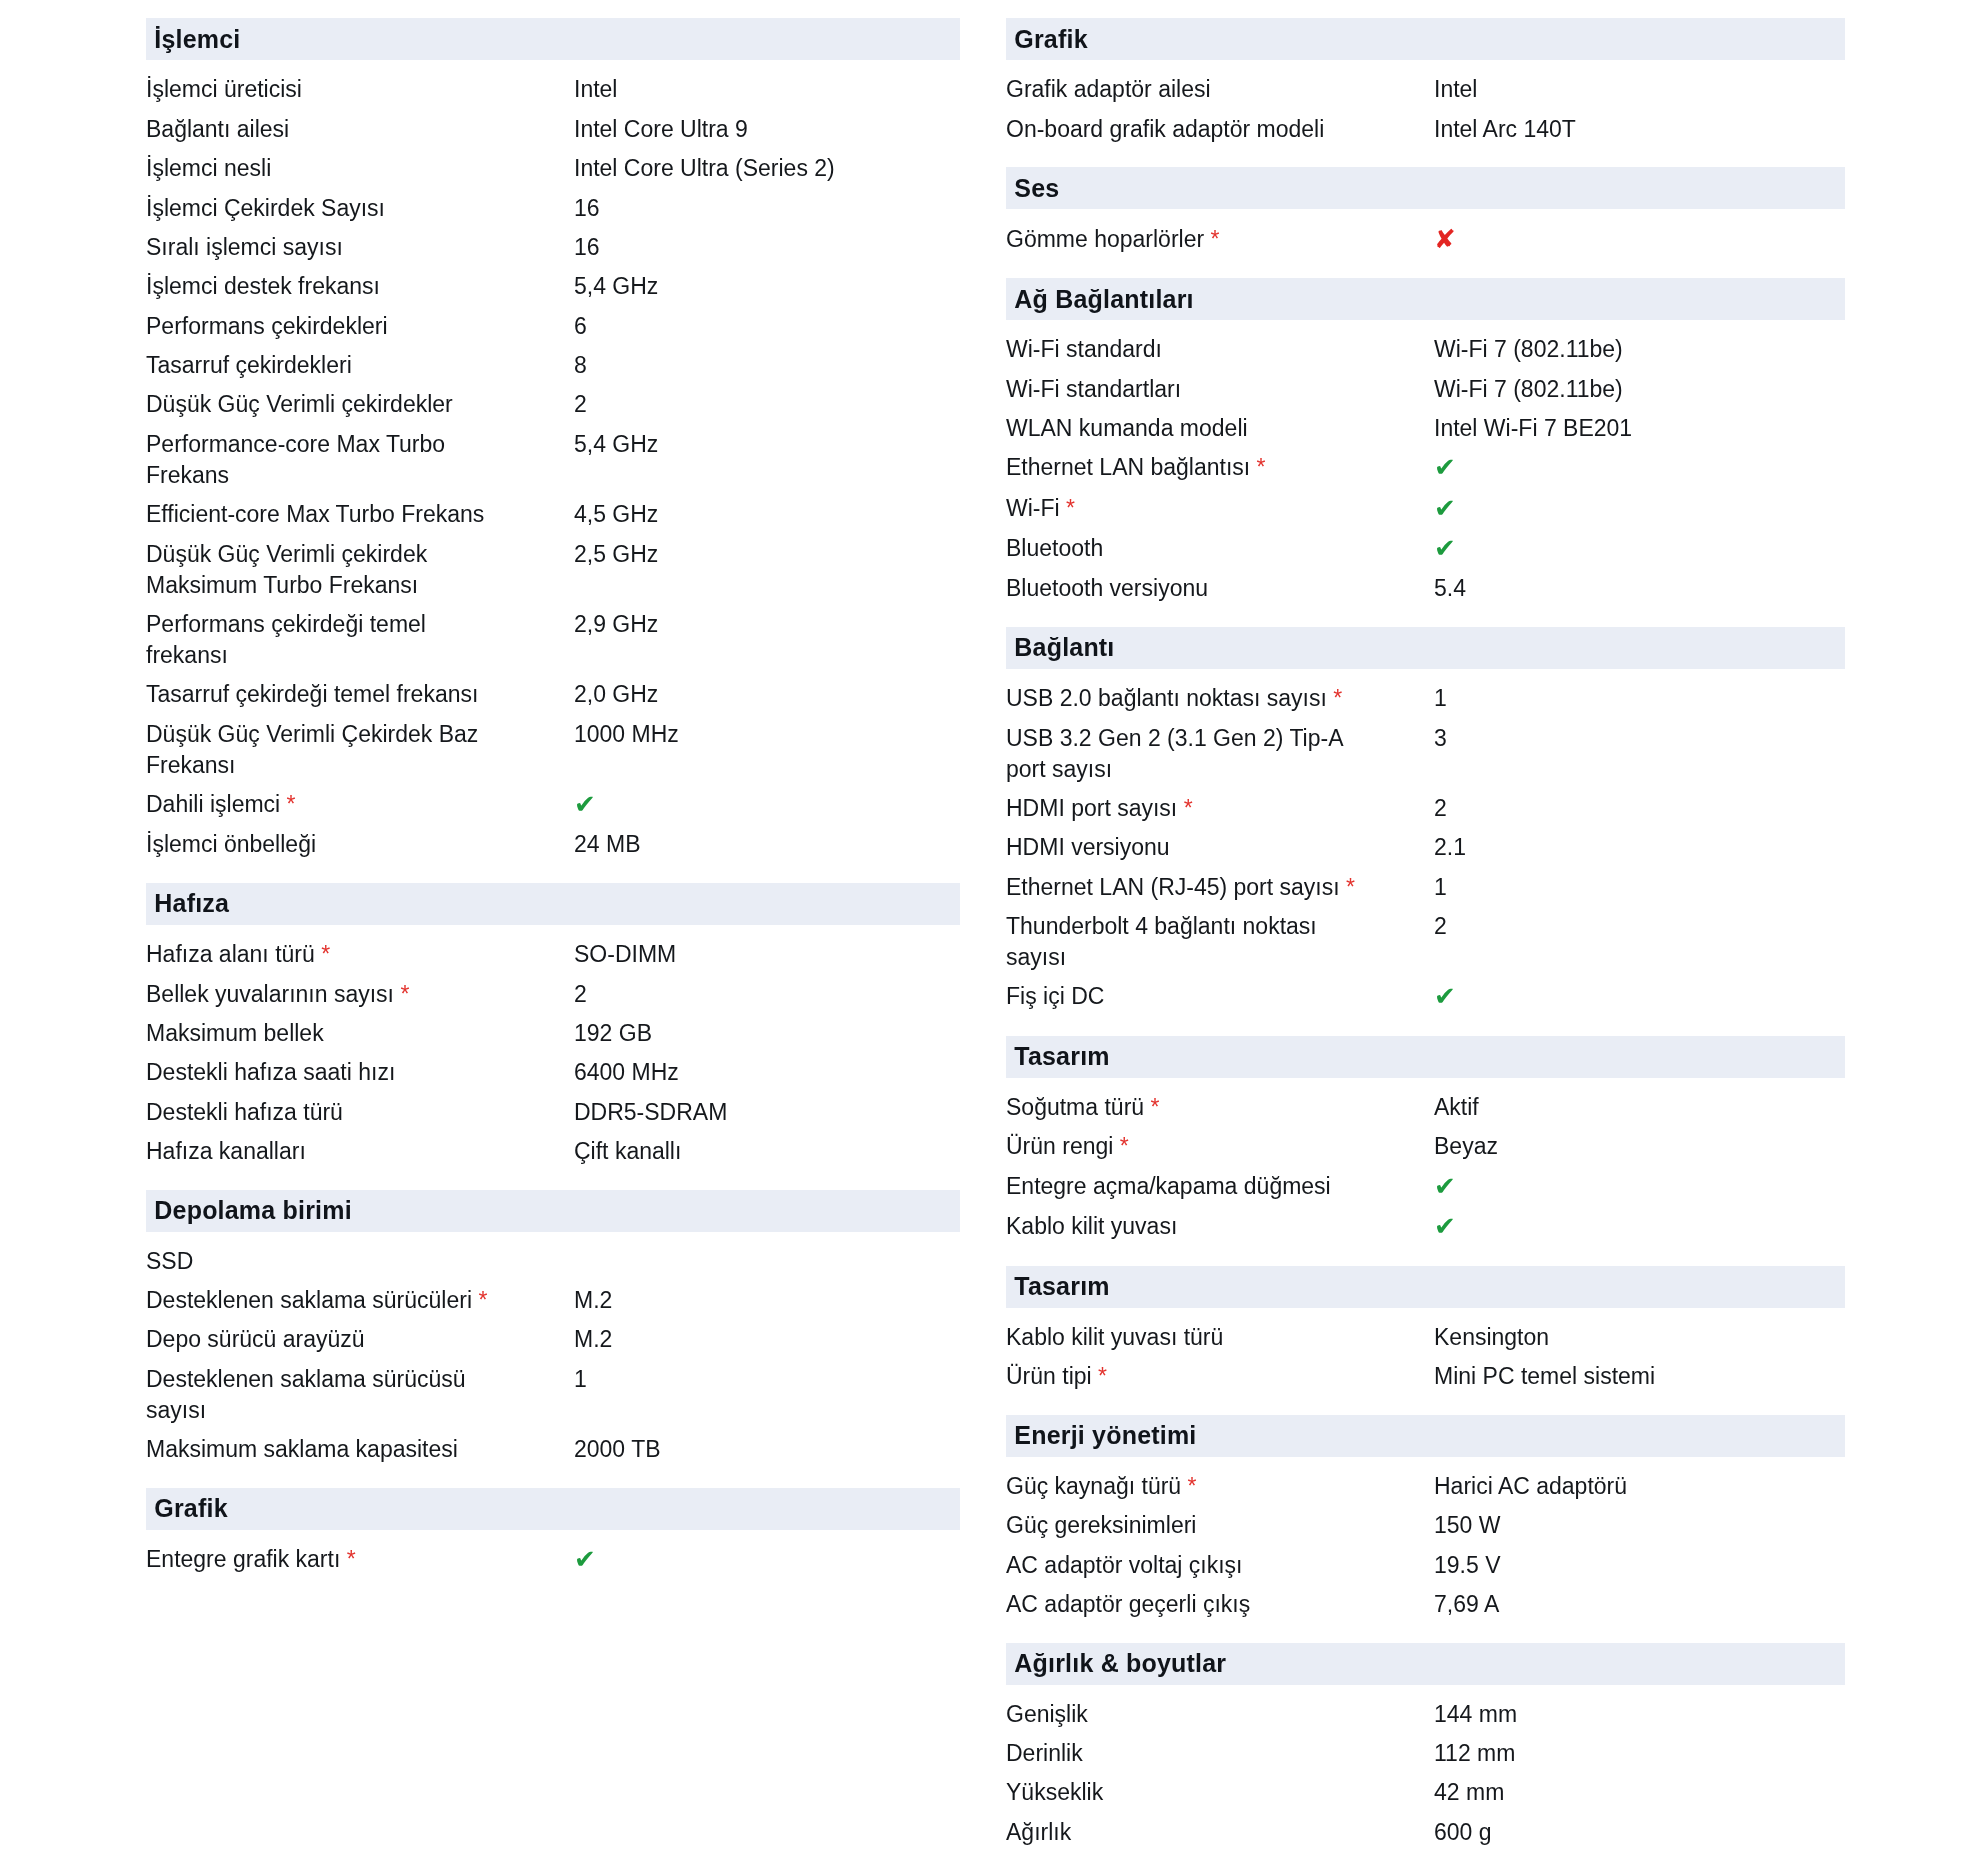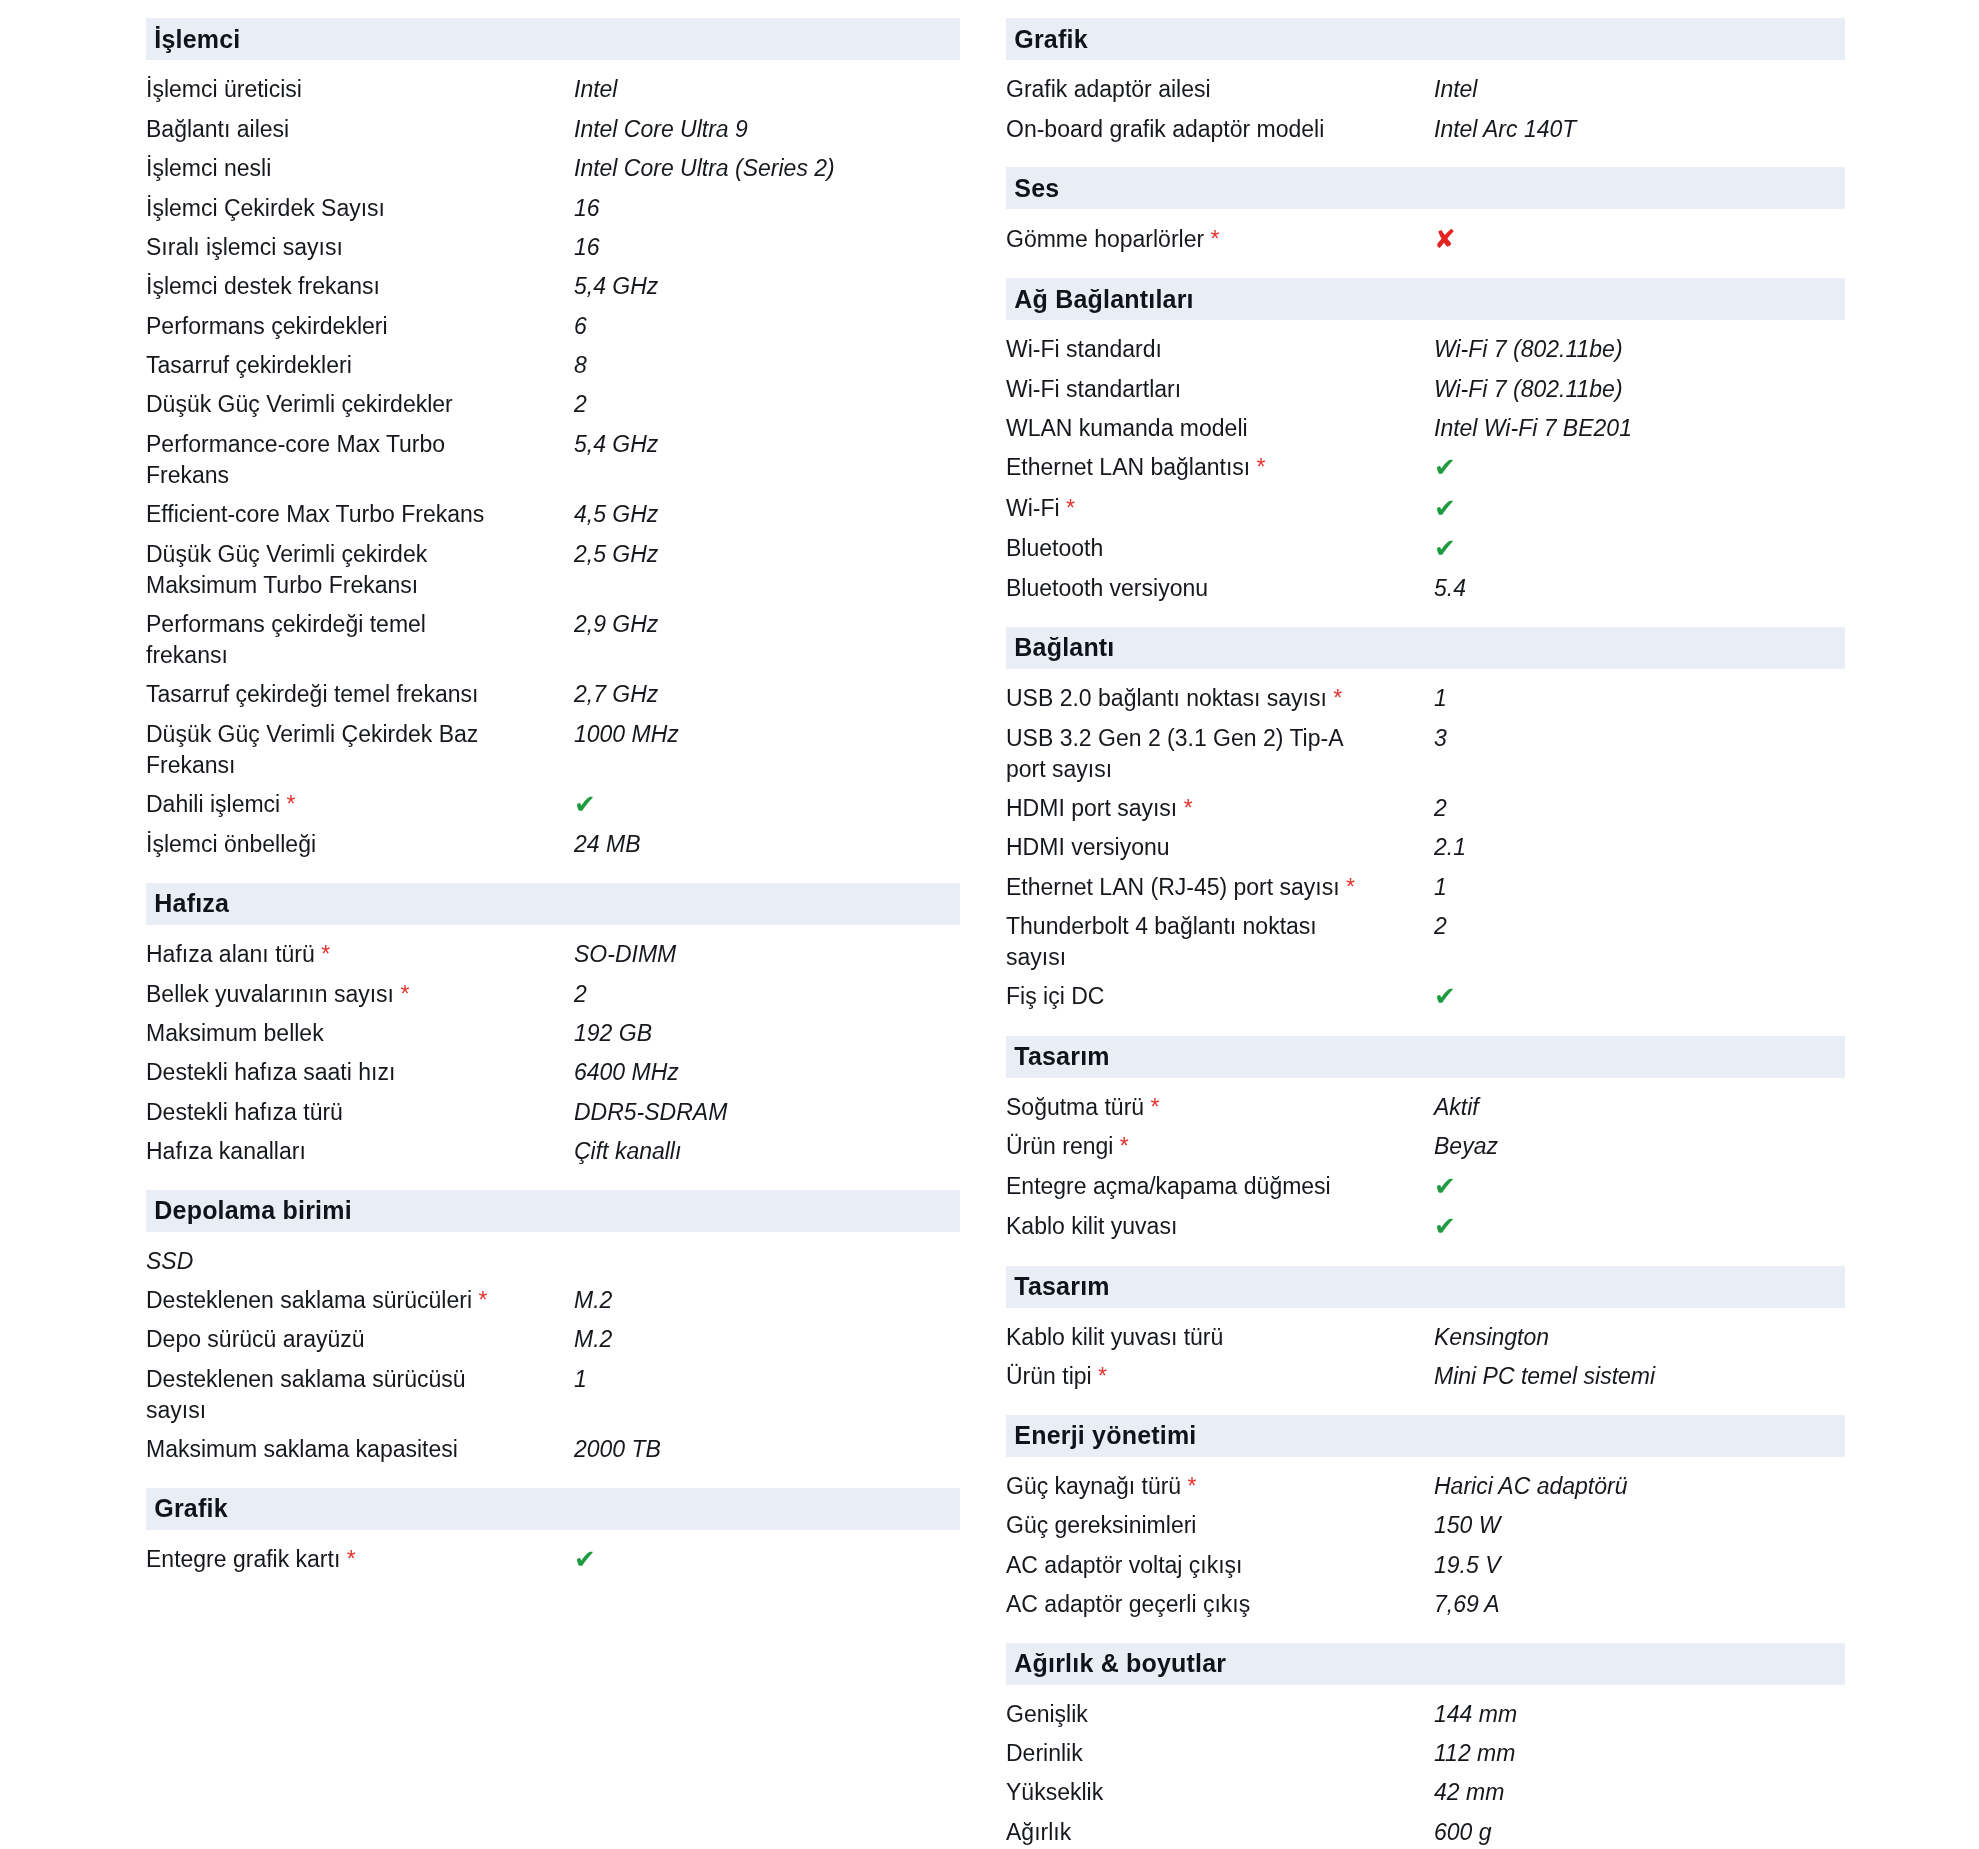--- a/index.html
+++ b/index.html
@@ -21,21 +21,21 @@
     font-size:25px;font-weight:bold;color:#10141a;letter-spacing:0.2px;
   }
   .spec-row{
     display:flex;align-items:flex-start;padding:4.2px 0;box-sizing:border-box;
   }
   .spec-label{
     flex:0 0 428px;box-sizing:border-box;padding-right:60px;
     font-size:23px;line-height:31px;color:#15181c;
   }
   .spec-value{
-    flex:1;font-size:23px;line-height:31px;color:#15181c;font-style:italic;
+    flex:1;font-size:23px;line-height:31px;color:#15181c;
   }
   .req-star{color:#e3342f;}
   .check-glyph{color:#1d9b3e;font-size:26px;font-weight:bold;line-height:31px;}
   .cross-glyph{color:#e32522;font-size:26px;font-weight:bold;line-height:31px;}
 </style>
 </head>
 <body>
 
 <div class="page">
   <div class="col col-left">
@@ -89,21 +89,21 @@
       <div class="spec-row">
         <div class="spec-label"><span>Düşük Güç Verimli çekirdek Maksimum Turbo Frekansı</span></div>
         <div class="spec-value">2,5 GHz</div>
       </div>
       <div class="spec-row">
         <div class="spec-label"><span>Performans çekirdeği temel frekansı</span></div>
         <div class="spec-value">2,9 GHz</div>
       </div>
       <div class="spec-row">
         <div class="spec-label"><span>Tasarruf çekirdeği temel frekansı</span></div>
-        <div class="spec-value">2,7 GHz</div>
+        <div class="spec-value">2,0 GHz</div>
       </div>
       <div class="spec-row">
         <div class="spec-label"><span>Düşük Güç Verimli Çekirdek Baz Frekansı</span></div>
         <div class="spec-value">1000 MHz</div>
       </div>
       <div class="spec-row">
         <div class="spec-label"><span>Dahili işlemci</span><span class="req-star"> *</span></div>
         <div class="spec-value"><span class="check-glyph">✔</span></div>
       </div>
       <div class="spec-row">

